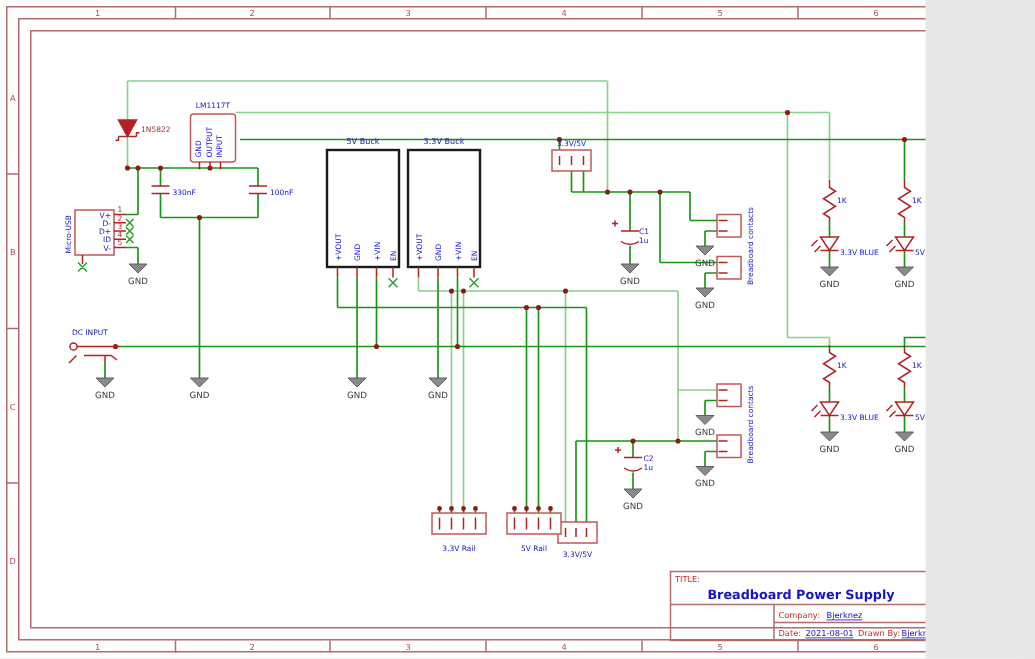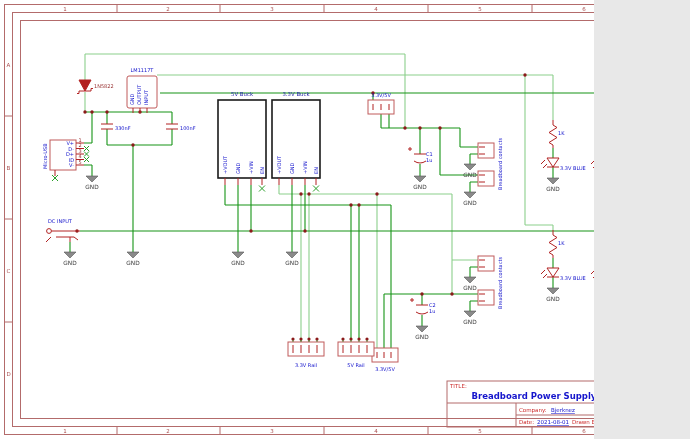--- a/index.html
+++ b/index.html
@@ -1,18 +1,18 @@
 <!DOCTYPE html>
 <html><head>
 <meta charset="utf-8">
 <style>
   html,body{margin:0;padding:0;background:#e8e8e8;}
   #canvas{
     position:relative;width:594px;height:439px;background:#ffffff;
-    font-family:"DejaVu Sans", sans-serif;overflow:hidden;
+    font-family:"DejaVu Sans", sans-serif;overflow:hidden;padding-left:23px;
   }
   svg{position:absolute;left:0;top:0;}
   svg text{font-family:"DejaVu Sans", sans-serif;}
   .frame-line{fill:none;stroke:#b36b6b;stroke-width:1;}
   .frame-tick{stroke:#b36b6b;stroke-width:1;}
   .frame-label{fill:#aa4f4f;font-size:5.5px;text-anchor:middle;}
   .wire{fill:none;stroke:#169416;stroke-width:1.1;}
   .wire-light{fill:none;stroke:#8ccf8c;stroke-width:1.1;}
   .comp{fill:none;stroke:#b22222;stroke-width:1;}
   .comp-fill{fill:#b22222;stroke:#b22222;stroke-width:1;}

